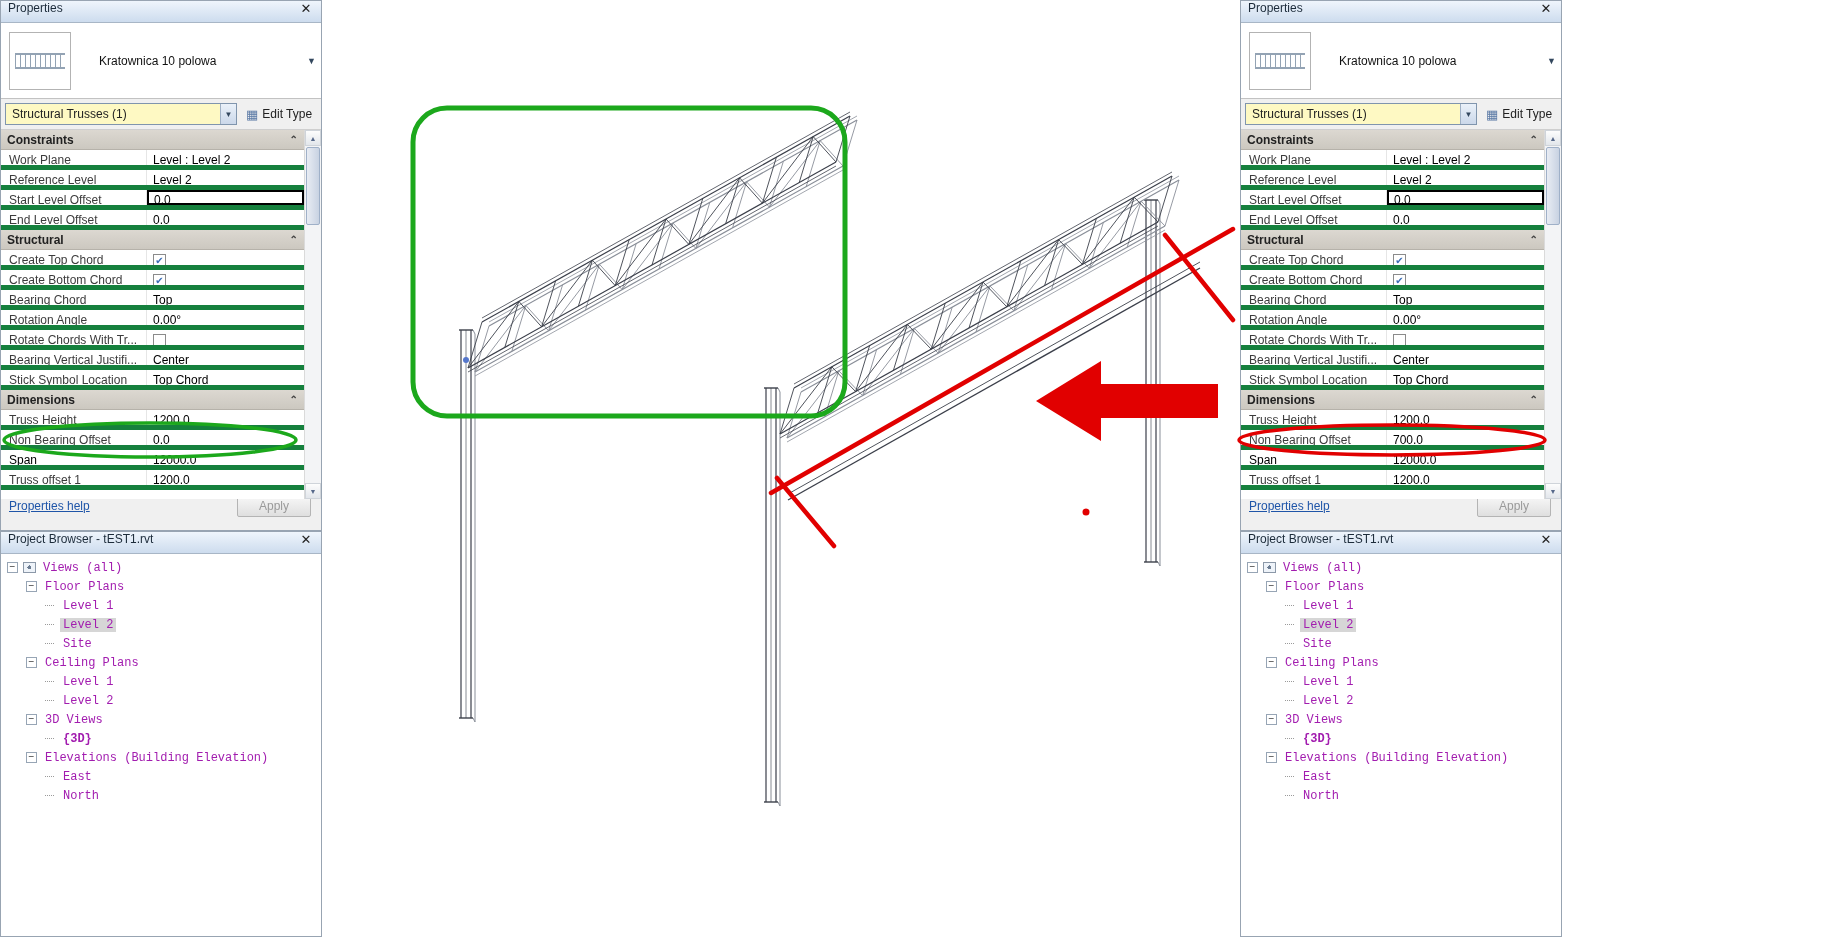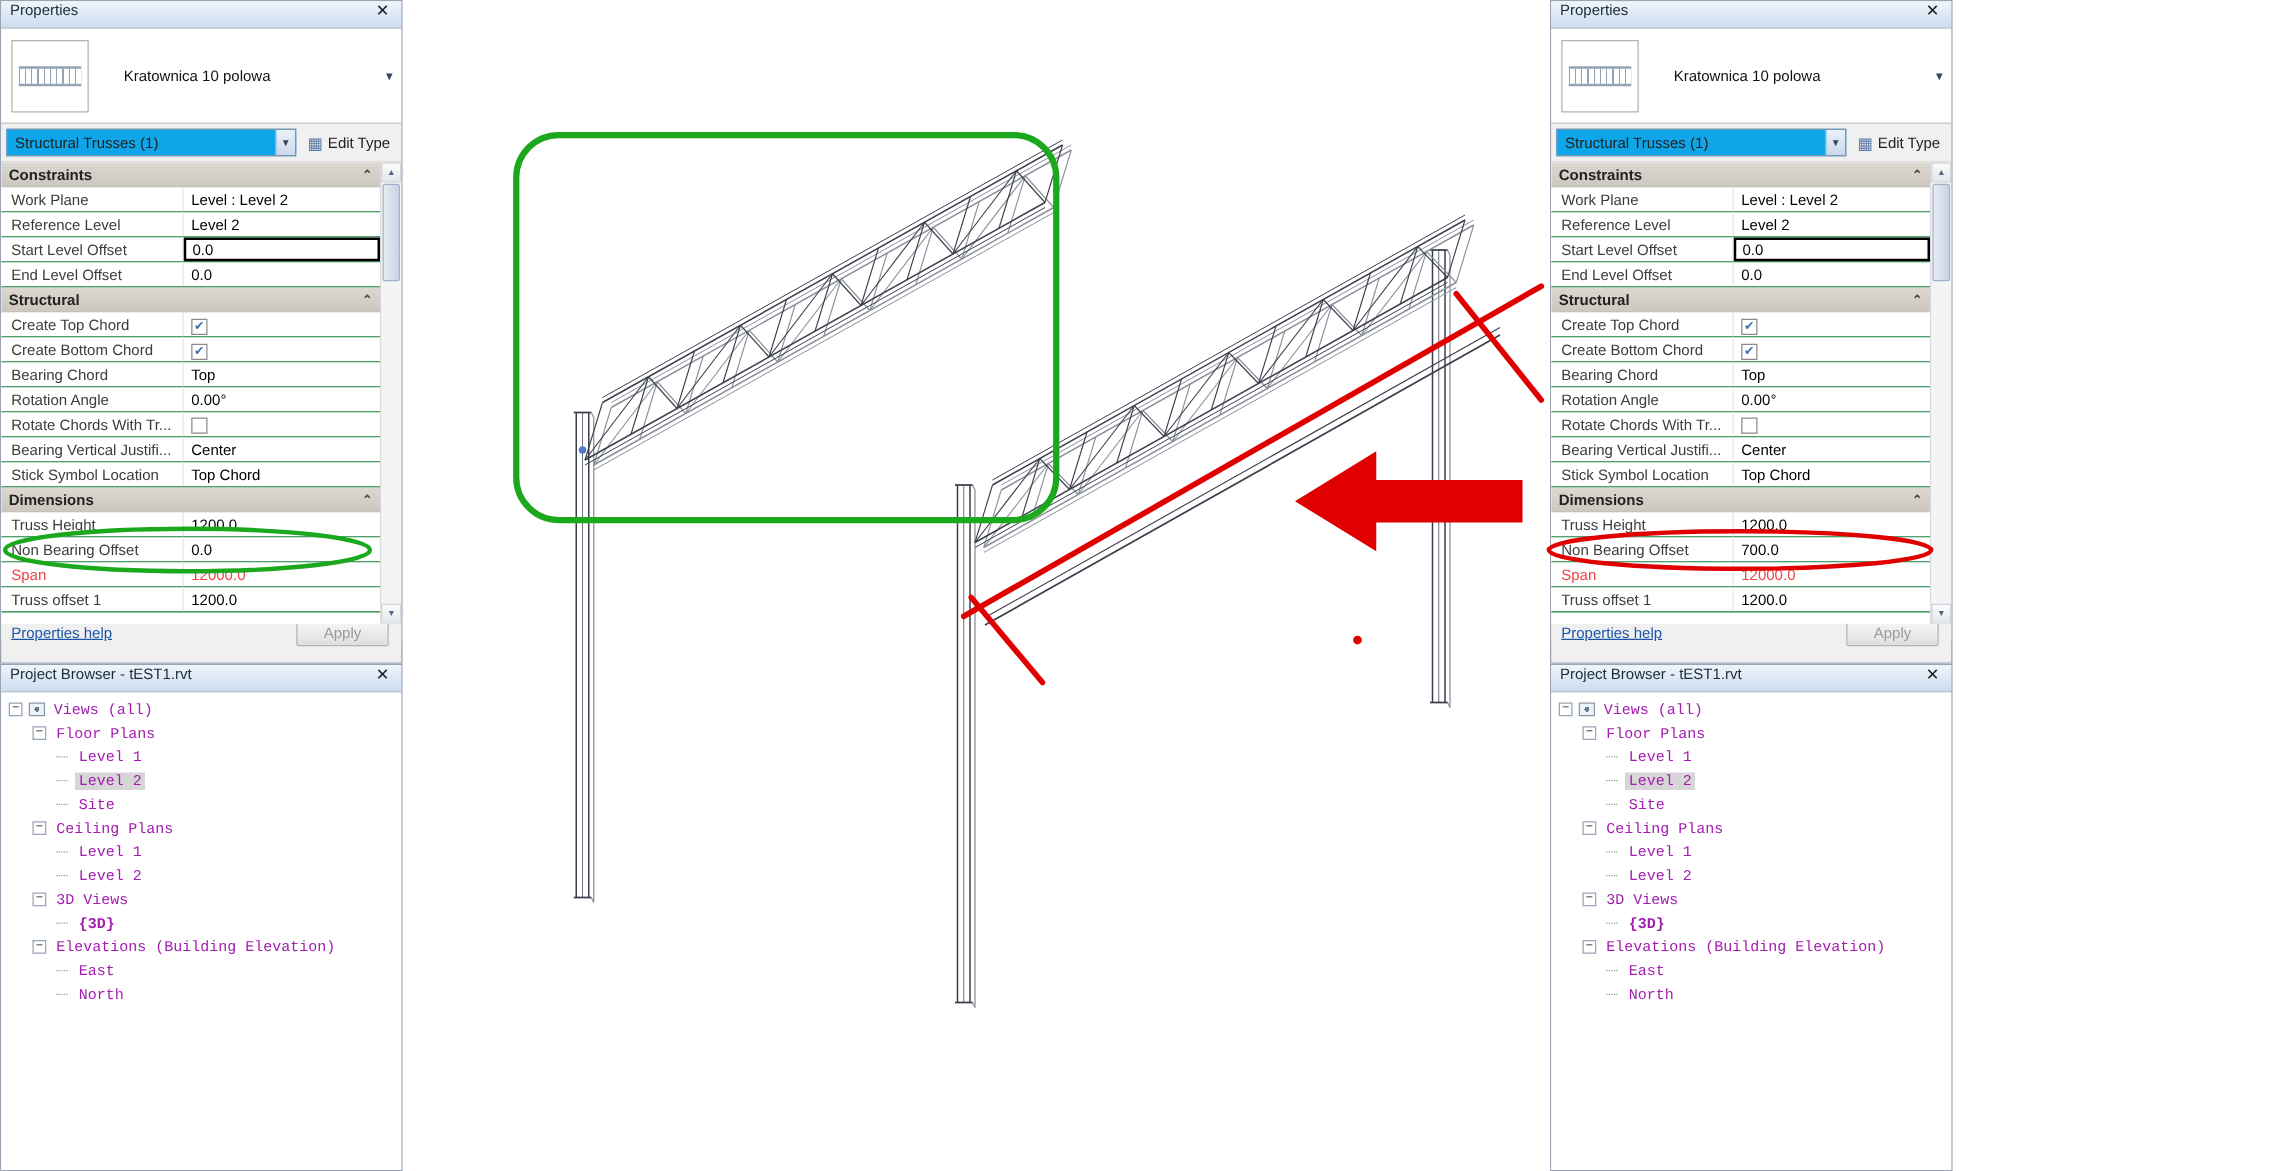--- a/index.html
+++ b/index.html
@@ -14,38 +14,38 @@
   .close-btn { margin-left:auto; width:16px; text-align:center; font-size:13px; color:#222; cursor:default; }
 
   .type-box { height:76px; background:#fff; border-bottom:1px solid #c2c2c2; display:flex; align-items:center; position:relative; }
   .thumb { width:62px; height:58px; margin-left:8px; border:1px solid #b3b3b3; background:#fff; flex:none; }
   .thumb .hatch { height:16px; margin:20px 5px; border-top:2px solid #93a3b4; border-bottom:2px solid #93a3b4;
                   background:repeating-linear-gradient(90deg,#93a3b4 0 1px,transparent 1px 5px); }
   .type-name { margin-left:28px; color:#111; }
   .type-drop { position:absolute; right:5px; top:50%; transform:translateY(-50%); font-size:9px; color:#33475e; }
 
   .selector-row { height:30px; display:flex; align-items:center; padding:0 4px; gap:5px; background:#f0f0f0; }
-  .combo { width:232px; height:22px; background:#0ea5e9; border:1px solid #8095ad; display:flex; align-items:center; padding-left:6px; }
+  .combo { width:232px; height:22px; background:#fef9c3; border:1px solid #8095ad; display:flex; align-items:center; padding-left:6px; }
   .combo-arrow { margin-left:auto; width:16px; height:100%; border-left:1px solid #9fb0c4;
                  background:linear-gradient(#eaf1f9,#cbd8ea); display:flex; align-items:center; justify-content:center;
                  font-size:8px; color:#33475e; }
   .edit-type { display:flex; align-items:center; gap:4px; padding:2px 4px; color:#222; }
   .edit-icon { color:#5b7aa6; font-size:13px; line-height:13px; }
 
   .grid-wrap { position:relative; height:370px; background:#fff; border-top:1px solid #cfcfcf; overflow:hidden; }
   .grid { margin-right:17px; }
   .grid-section { height:20px; background:linear-gradient(#dcd8d1,#ccc8c0); border-bottom:1px solid #b6b2aa;
                   display:flex; align-items:center; justify-content:space-between; padding:0 6px; font-weight:bold; color:#222;gap:44px; }
   .sec-chev { font-size:10px; color:#444; }
-  .grid-row { display:flex; height:20px; border-bottom:1px solid #15803d; background:#fff; }
+  .grid-row { display:flex; height:20px; border-bottom:5px solid #15803d; background:#fff; }
   .grid-row .cell { overflow:hidden; white-space:nowrap; }
   .cell.label { width:146px; padding:3px 3px 0 8px; color:#3c3c3c; border-right:1px solid #e6e6e6; }
   .cell.value { flex:1; padding:3px 3px 0 6px; color:#000; }
   .cell.value.focused { border:2px solid #000; padding:1px 3px 0 5px; }
-  .grid-row.disabled .cell { color:#ef4444; }
+  .grid-row.disabled .cell { color:#000000; }
   .checkbox { display:inline-block; width:13px; height:13px; margin-top:1px; border:1px solid #8b8b8b; background:#fff;
               font-size:10px; line-height:11px; text-align:center; color:#3b6cb5; }
 
   .vscroll { position:absolute; top:0; right:0; bottom:0; width:17px; background:#f3f4f6; border-left:1px solid #dadada; }
   .sb-btn { height:16px; border:1px solid #cfd4da; background:linear-gradient(#fdfdfd,#e2e6eb);
             display:flex; align-items:center; justify-content:center; font-size:7px; color:#56688a; }
   .sb-btn.down { position:absolute; left:0; right:0; bottom:0; }
   .sb-thumb { position:absolute; top:17px; left:1px; right:1px; height:78px; border:1px solid #9fb0c8; border-radius:2px;
               background:linear-gradient(90deg,#e8ecf3,#c8d2e2); }
 

